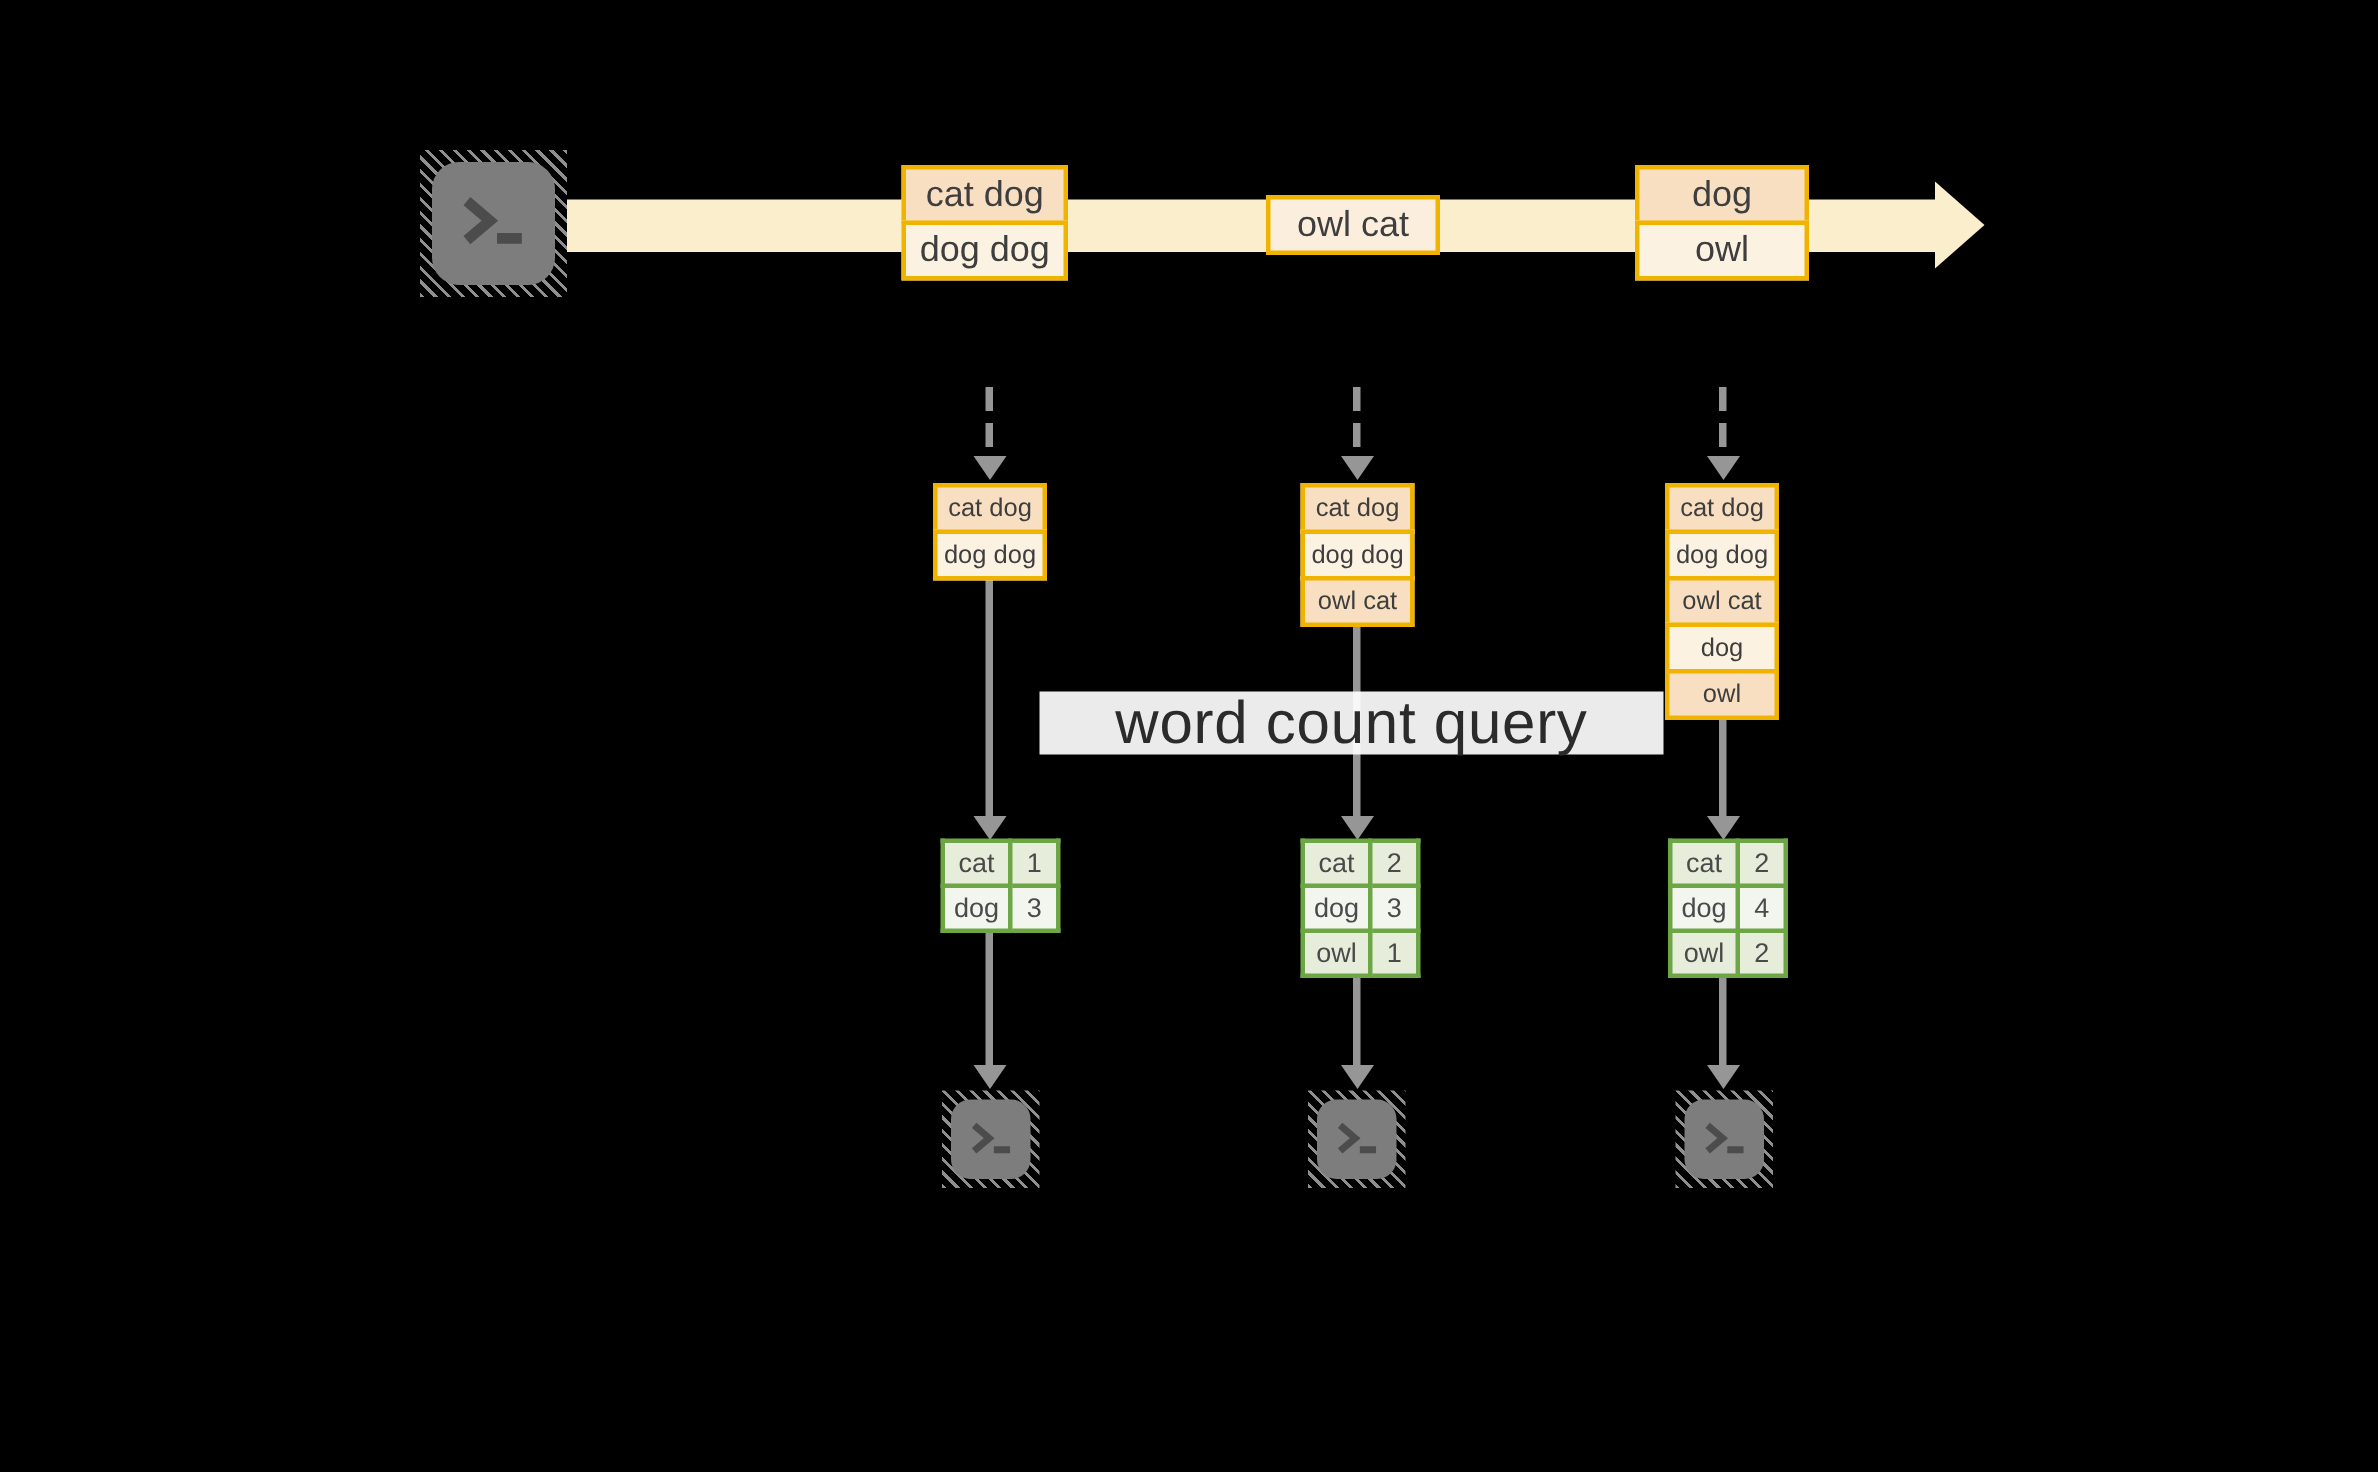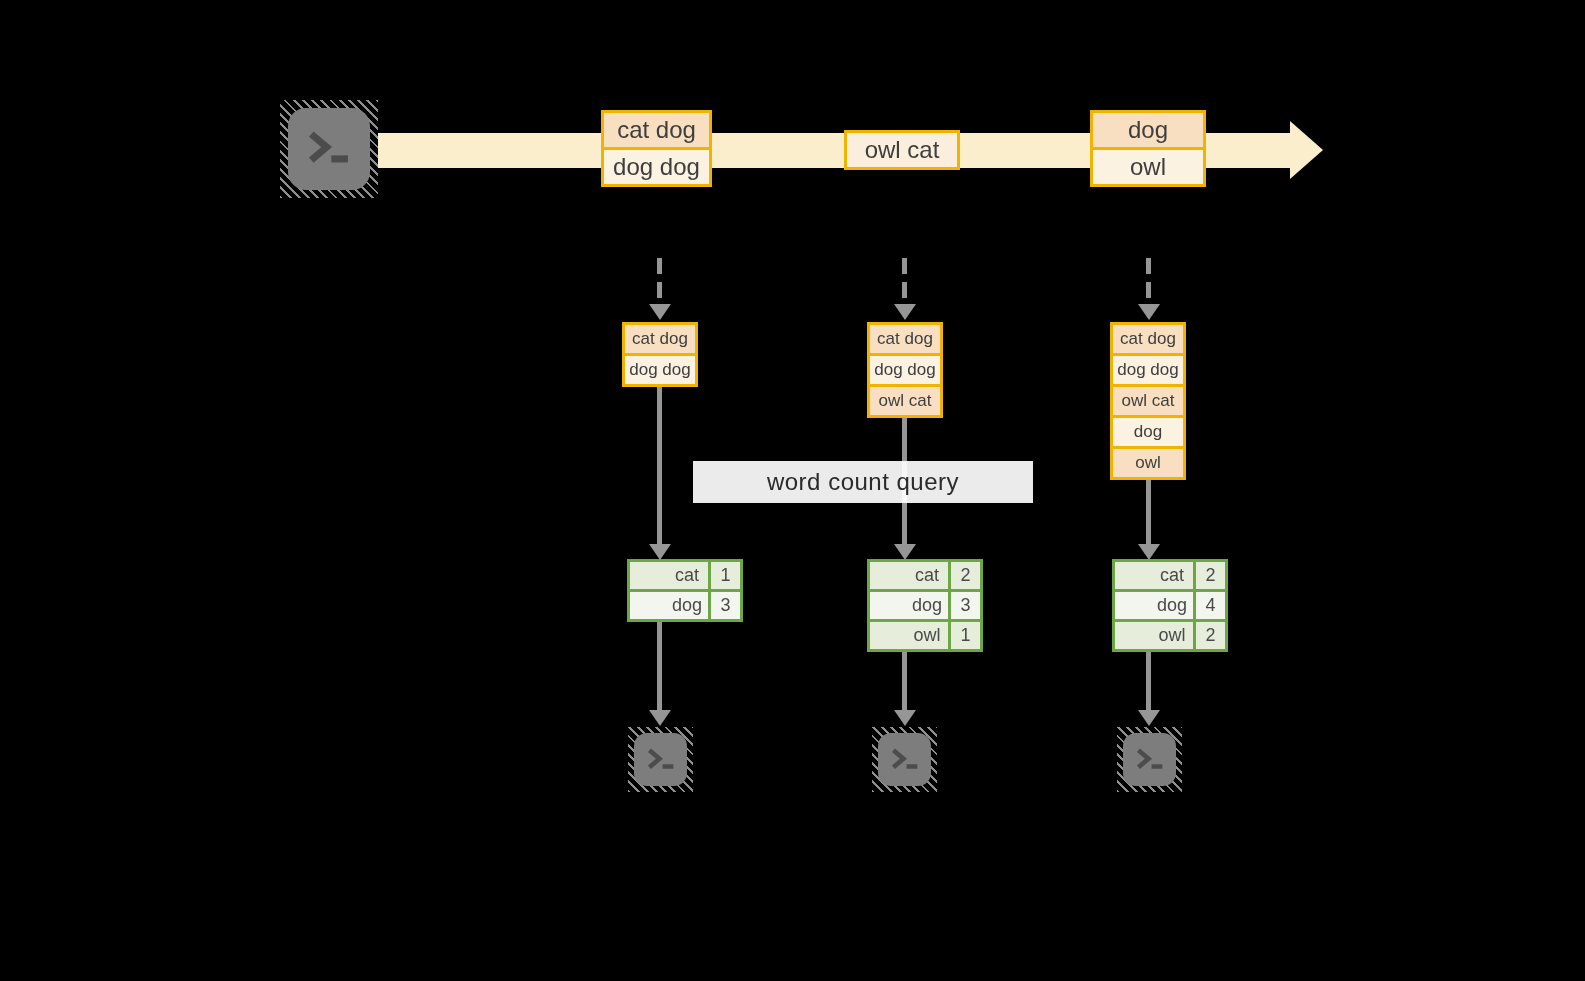--- a/index.html
+++ b/index.html
@@ -64,32 +64,32 @@
   .varrow.dashed{
     background:repeating-linear-gradient(to bottom,var(--arrow-gray) 0 16px,transparent 16px 24px);
   }
   .varrow::after{
     content:'';position:absolute;left:50%;bottom:-16px;transform:translateX(-50%);
     width:0;height:0;border-left:11px solid transparent;border-right:11px solid transparent;
     border-top:16px solid var(--arrow-gray);
   }
   
   .query-box{
-    position:absolute;left:693px;top:461px;width:340px;height:42px;z-index:2;
+    position:absolute;left:693px;top:461px;width:416px;height:42px;z-index:2;
     background:rgba(255,255,255,0.92);
     display:flex;align-items:center;justify-content:center;
-    font-size:24px;font-weight:300;color:var(--query-text);letter-spacing:0.5px;
+    font-size:40px;font-weight:300;color:var(--query-text);letter-spacing:0.5px;
   }
   
   .wc-table{position:absolute;border-collapse:collapse;z-index:3;}
   .wc-table td{
     border:3px solid var(--table-border);height:27px;text-align:center;
     font-size:18px;color:var(--table-text);padding:0;
   }
-  .wc-table td.word{width:42px;padding-left:36px;}
+  .wc-table td.word{width:42px;}
   .wc-table td.cnt{width:29px;}
   .wc-table tr:nth-child(odd) td{background:var(--table-fill-dark);}
   .wc-table tr:nth-child(even) td{background:var(--table-fill-light);}
 </style>
 </head>
 <body>
 
 <div id="canvas">
 
   <div class="terminal big" style="left:280px;top:100px;">

